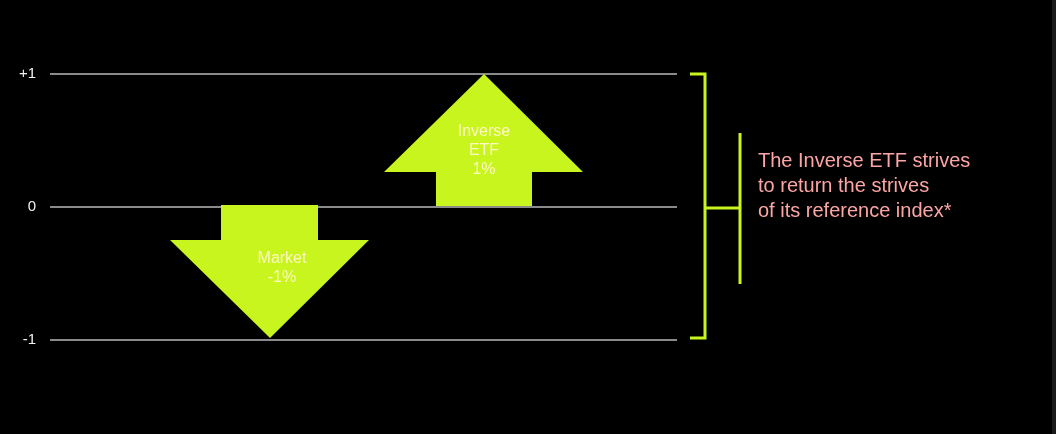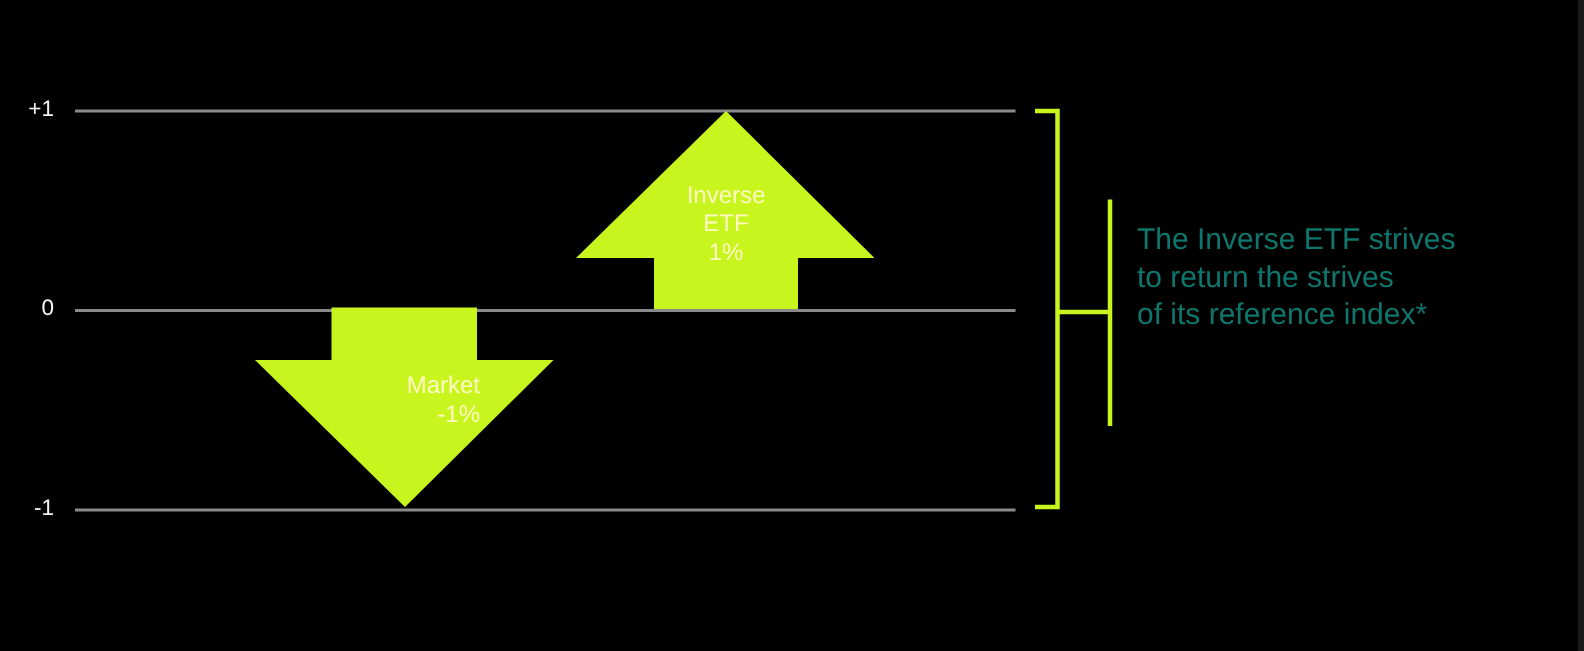--- a/index.html
+++ b/index.html
@@ -3,21 +3,21 @@
 <meta charset="utf-8">
 <style>
   html,body{margin:0;padding:0;}
   body{width:1056px;height:434px;background:#000;position:relative;overflow:hidden;
        font-family:"Liberation Sans","DejaVu Sans",sans-serif;}
   .edge{position:absolute;right:0;top:0;width:4px;height:434px;background:#1a1a1a;}
   .ylabel{position:absolute;color:#f2f2f2;font-size:15px;width:40px;text-align:right;}
   .grid{position:absolute;left:50px;width:627px;height:2px;background:#8a8a8a;}
   svg{position:absolute;left:0;top:0;}
   .arrow-text{position:absolute;color:#fef9c3;font-size:16px;text-align:center;line-height:19px;}
-  .note{position:absolute;left:758px;top:148px;color:#0f766e;font-size:20px;line-height:25px;width:290px;}
+  .note{position:absolute;left:758px;top:148px;color:#fca5a5;font-size:20px;line-height:25px;width:290px;}
 </style>
 </head>
 <body>
 
 <div class="edge"></div>
 
 <div class="ylabel" style="left:-4px;top:64px;">+1</div>
 <div class="ylabel" style="left:-4px;top:197px;">0</div>
 <div class="ylabel" style="left:-4px;top:330px;">-1</div>
 
@@ -31,21 +31,21 @@
 
   <polygon points="484,74 583,172 532,172 532,206 436,206 436,172 384,172" fill="#c8f51e"></polygon>
 
   <g stroke="#c8f51e" stroke-width="3" fill="none">
     <polyline points="690,74 705,74 705,338 690,338"></polyline>
     <line x1="705" y1="208" x2="740" y2="208"></line>
     <line x1="740" y1="133" x2="740" y2="284"></line>
   </g>
 </svg>
 
-<div class="arrow-text" style="left:220px;top:248px;width:100px;text-align:right;">
+<div class="arrow-text" style="left:232px;top:248px;width:100px;">
   <div>Market</div>
   <div>-1%</div>
 </div>
 
 <div class="arrow-text" style="left:434px;top:121px;width:100px;">
   <div>Inverse</div>
   <div>ETF</div>
   <div>1%</div>
 </div>
 

